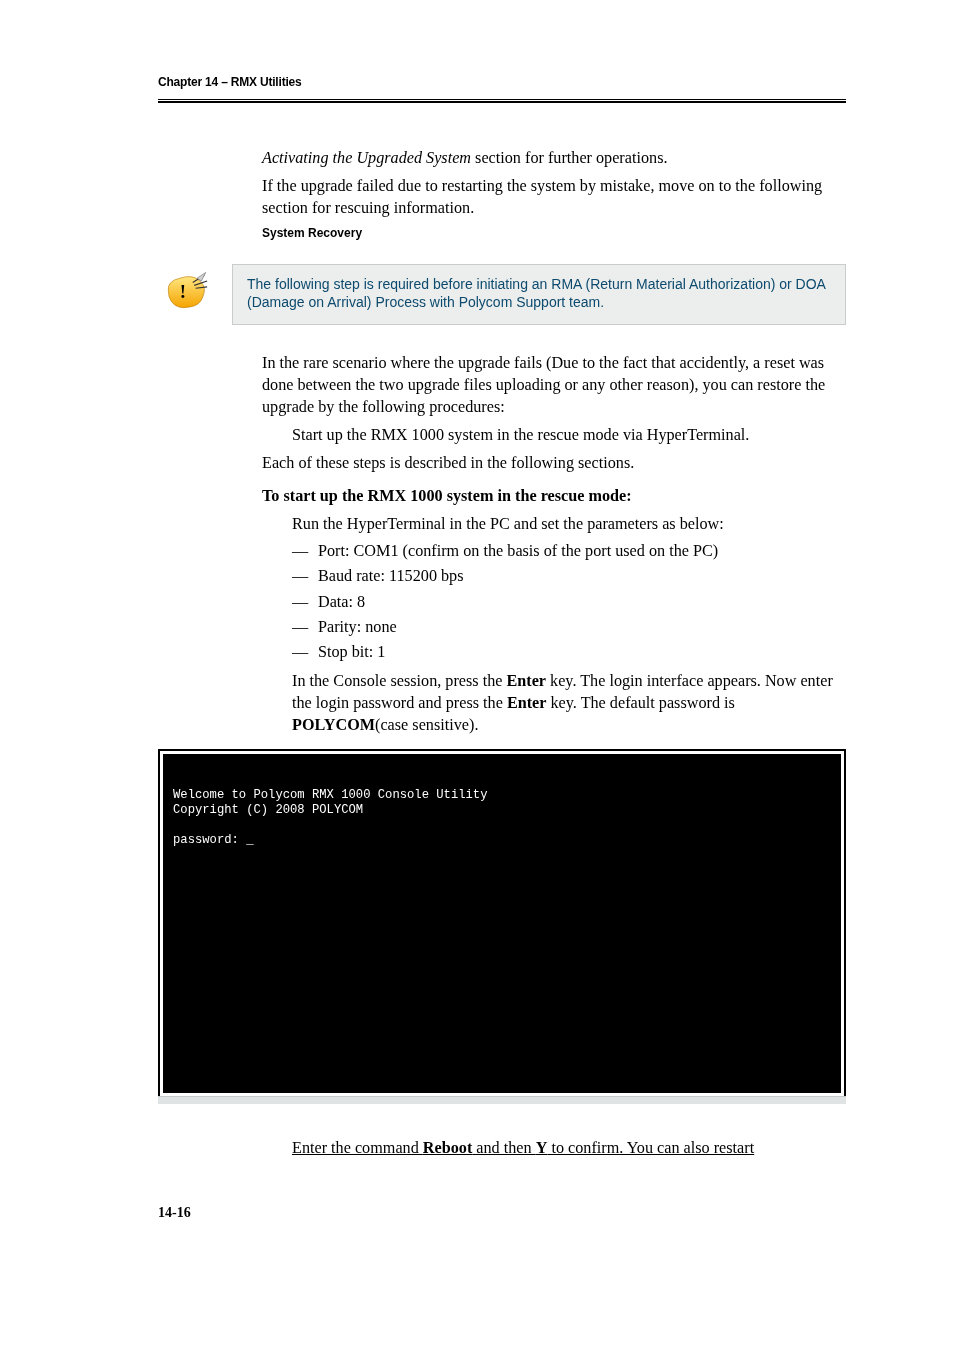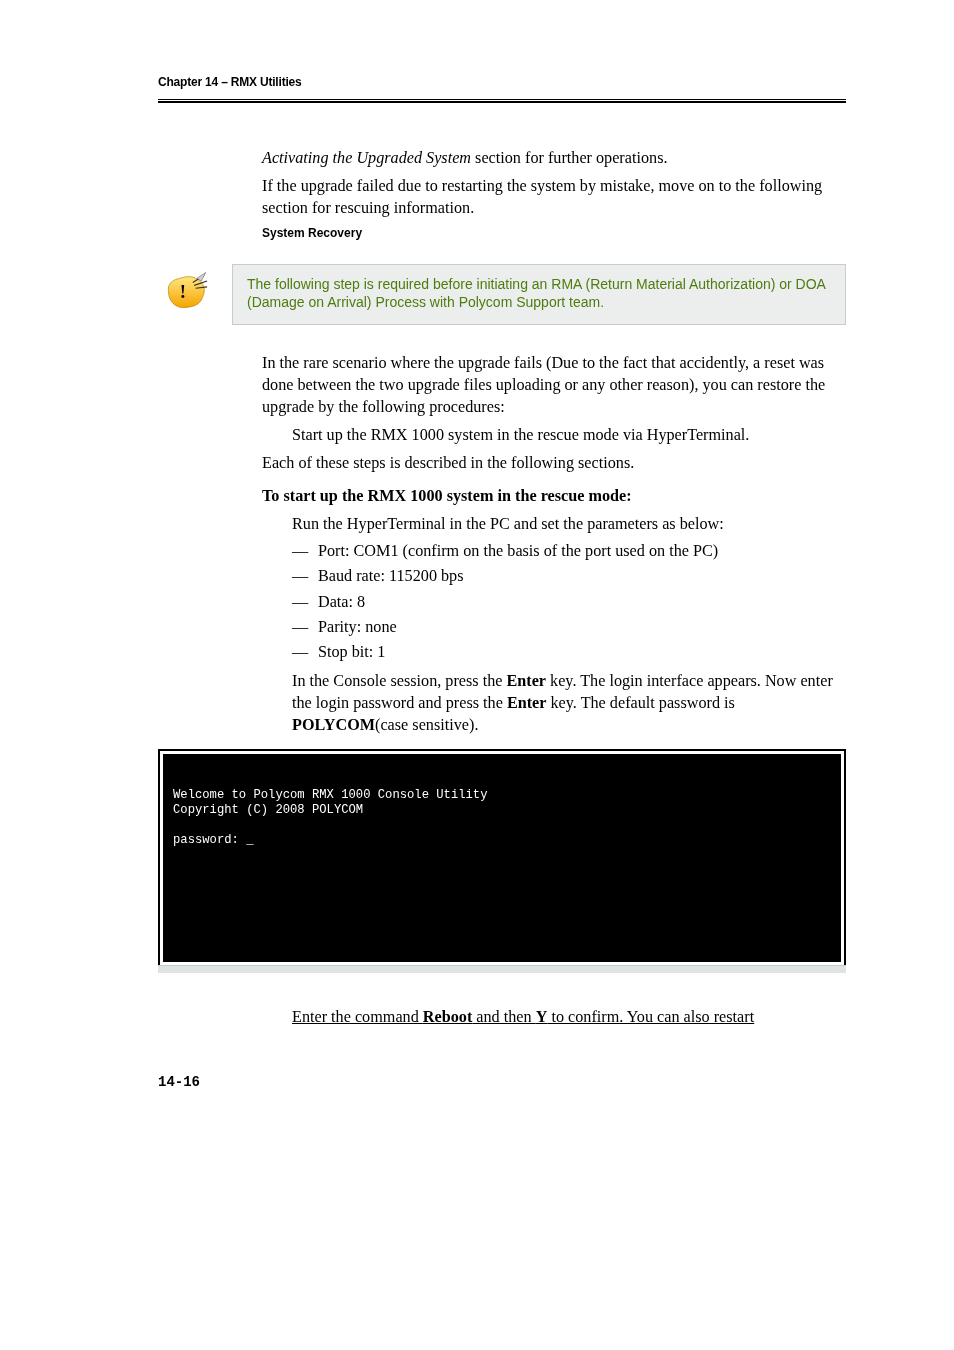--- a/index.html
+++ b/index.html
@@ -7,33 +7,33 @@
   .page { width: 954px; padding: 75px 108px 40px 158px; }
   .chapter-head { font-family: Arial, Helvetica, sans-serif; font-weight: bold; font-size: 12px; letter-spacing: -0.2px; margin-bottom: 10px; }
   .rule { height: 4px; border-top: 1px solid #000; border-bottom: 2px solid #000; margin-bottom: 45px; }
   .content { margin-left: 104px; }
   .content p { font-size: 16.2px; line-height: 1.35; margin-bottom: 6px; }
   .content p.gap { margin-top: 6px; }
   .h2 { font-family: Arial, Helvetica, sans-serif; font-weight: bold; font-size: 12px; margin-bottom: 14px; }
   .callout-wrap { margin-left: -104px; display: flex; align-items: stretch; gap: 16px; margin-top: 24px; margin-bottom: 28px; }
   .callout-icon-cell { width: 58px; display: flex; align-items: center; justify-content: center; }
   .callout-icon { width: 46px; height: 46px; }
-  .callout-box { flex: 1; background: #eceeee; border: 1px solid #c9cccc; padding: 10px 14px 12px 14px; font-family: Arial, Helvetica, sans-serif; font-size: 14px; line-height: 1.35; color: #4d7c0f; }
+  .callout-box { flex: 1; background: #eceeee; border: 1px solid #c9cccc; padding: 10px 14px 12px 14px; font-family: Arial, Helvetica, sans-serif; font-size: 14px; line-height: 1.35; color: #0c4a6e; }
   .indent { margin-left: 30px; }
   .content .indent p { margin-bottom: 4px; margin-top: 6px; }
   .indent .dashlist { margin-top: 4px; }
   .dashlist .row { display: flex; gap: 12px; font-size: 16.2px; line-height: 1.55; }
   .dashlist .dash { width: 14px; flex: 0 0 14px; }
   .bold { font-weight: bold; }
   .ital { font-style: italic; }
   .bold-sub { font-weight: bold; font-size: 15.5px; margin-top: 11px; margin-bottom: 4px; }
   .console-wrap { margin-top: 12px; margin-bottom: 14px; }
   .console-outer { margin-left: -104px; border: 2.2px solid #000; border-bottom: 0; padding: 3px; background: #fff; }
-  .console { background: #000; color: #fff; font-family: "Courier New", monospace; font-size: 12.2px; line-height: 1.25; padding: 34px 10px 10px 10px; height: 208px; white-space: pre; }
-  .page-num { font-family: Liberation Mono, monospace; font-weight: bold; font-size: 14px; margin-top: 46px; }
+  .console { background: #000; color: #fff; font-family: "Courier New", monospace; font-size: 12.2px; line-height: 1.25; padding: 34px 10px 10px 10px; height: 339px; white-space: pre; }
+  .page-num { font-family: Liberation Serif, serif; font-weight: bold; font-size: 14px; margin-top: 46px; }
   .bar-below { margin-left: -104px; height: 8px; background: #dfe3e3; border-top: 1px solid #c6caca; }
 </style>
 </head>
 <body>
 
 <div class="page">
   <div class="chapter-head">Chapter 14 – RMX Utilities</div>
   <div class="rule"></div>
 
   <div class="content">

